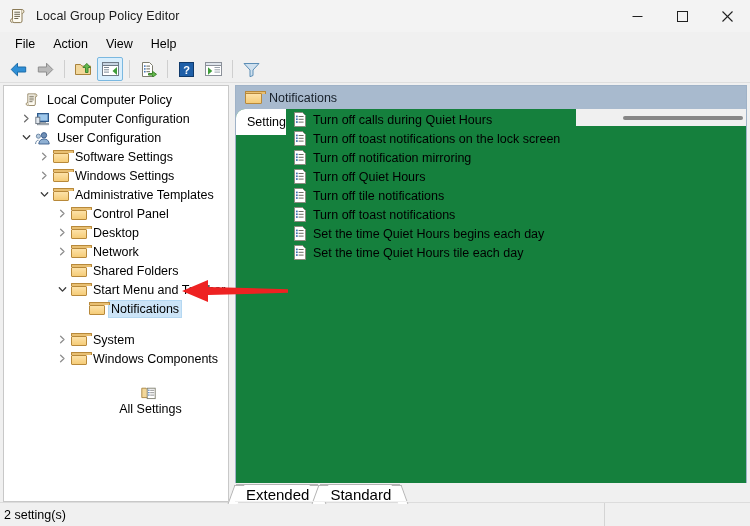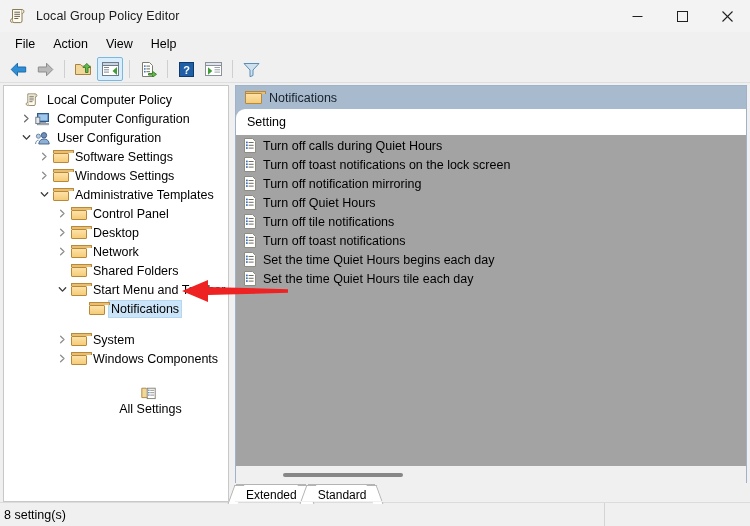--- a/index.html
+++ b/index.html
@@ -193,24 +193,24 @@
     flex: 0 0 206px;
     background: #a8bace;
     padding: 8px 8px 0 7px;
     box-sizing: border-box;
     font-size: 12.5px;
     color: #16202b;
     line-height: 16px;
   }
   .list-col {
     flex: 1 1 auto;
-    background: #a3a3a3;
+    background: #15803d;
     border-top-left-radius: 9px;
     min-width: 0;
-    display: flex; flex-direction: column;
+    display: flex; flex-direction: row;
     overflow: hidden;
   }
   .list-header {
     height: 26px;
     flex: 0 0 26px;
     display: flex; align-items: center;
     font-size: 12.5px;
     color: #000;
     padding-left: 11px;
     background: #ffffff;
@@ -262,21 +262,21 @@
     content: "";
     position: absolute;
     left: 0; right: 0; bottom: 0;
     height: 1px;
     background: #f0f0f0;
   }
   .tab {
     position: relative;
     height: 18px;
     display: flex; align-items: center;
-    font-size: 12px;
+    font-size: 15px;
     color: #000;
     padding: 2px 9px 0 10px;
     background: #ffffff;
     border-top: 1px solid #b4b4b4;
     box-sizing: border-box;
     margin-right: -2px;
     text-align: right;
   }
   .tab .slant-l, .tab .slant-r {
     position: absolute;
@@ -857,21 +857,21 @@
           <span class="slant-l"></span>
           <span>Standard</span>
           <span class="slant-r"></span>
         </div>
       </div>
 
     </div>
   </div>
 
   <div class="statusbar">
-    <div class="status-cell-1">8 setting(s)</div>
+    <div class="status-cell-1">2 setting(s)</div>
     <div class="status-sep"></div>
     <div class="status-cell-2"></div>
   </div>
 
   <svg class="annot-arrow" viewBox="0 0 106 26">
     <path d="M0 13 L26 2 L26 9 L106 11.2 L106 14.8 L26 17 L26 24 Z" fill="#ee2222"></path>
   </svg>
 
 </div>
 

